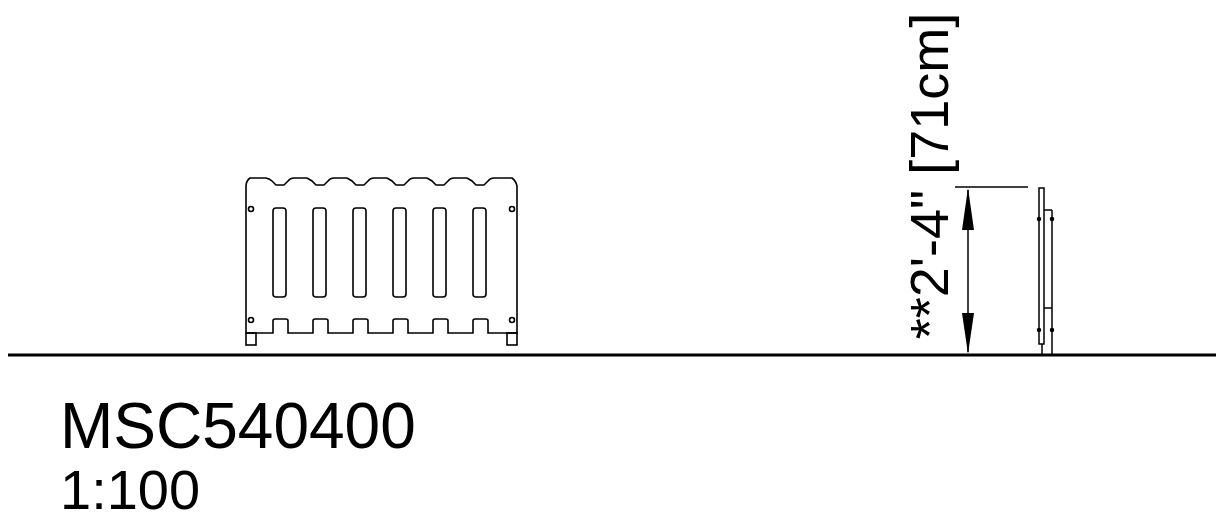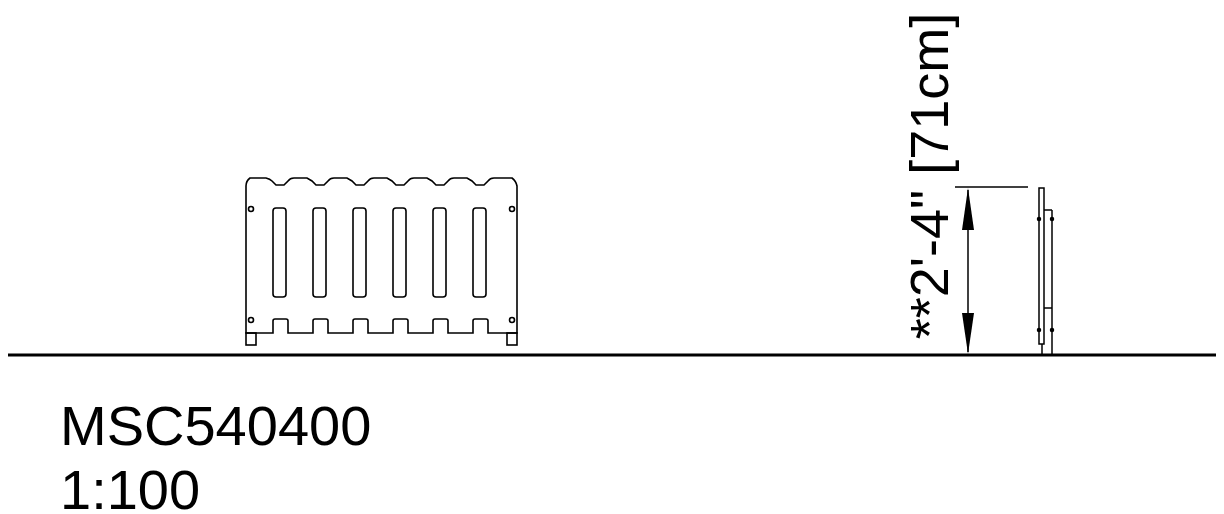--- a/index.html
+++ b/index.html
@@ -1,18 +1,18 @@
 <!DOCTYPE html>
 <html><head>
 <meta charset="utf-8">
 <style>
   html, body { margin: 0; padding: 0; background: #ffffff; }
   body { width: 1224px; height: 514px; position: relative; overflow: hidden; font-family: "Liberation Sans", sans-serif; }
   #drawing { position: absolute; left: 0; top: 0; width: 1224px; height: 514px; }
-  .label-model { position: absolute; left: 60px; top: 396px; font-size: 56px; line-height: 60px; color: #000; letter-spacing: 0px; font-family: "Liberation Sans", sans-serif; }
+  .label-model { position: absolute; left: 60px; top: 396px; font-size: 64px; line-height: 60px; color: #000; letter-spacing: 0px; font-family: "Liberation Sans", sans-serif; }
   .label-scale { position: absolute; left: 60px; top: 460px; font-size: 56px; line-height: 60px; color: #000; font-family: "Liberation Sans", sans-serif; }
   .dim-text { position: absolute; left: 929px; top: 176px; transform: translate(-50%, -50%) rotate(-90deg); font-size: 54px; line-height: 54px; white-space: nowrap; color: #000; font-family: "Liberation Sans", sans-serif; }
 </style>
 </head>
 <body>
 
 <svg id="drawing" width="1224" height="514" viewBox="0 0 1224 514" xmlns="http://www.w3.org/2000/svg">
 
   <line x1="8" y1="355" x2="1216" y2="355" stroke="#000" stroke-width="3"></line>
 

